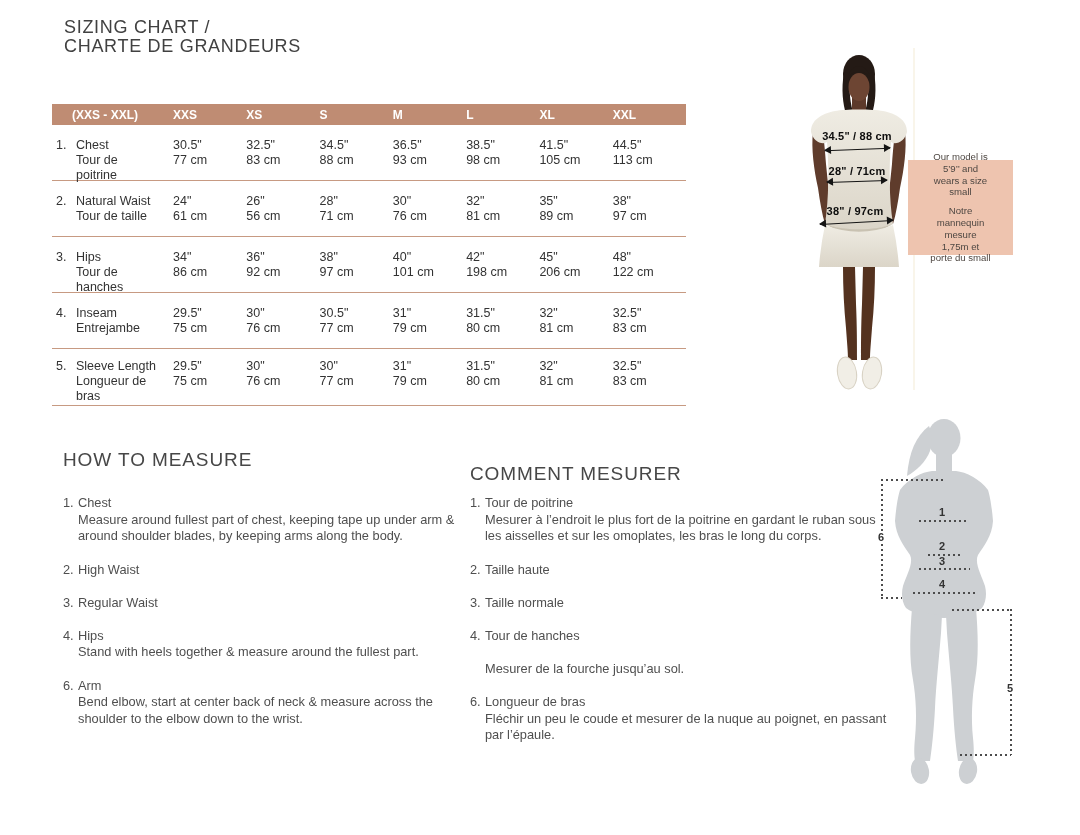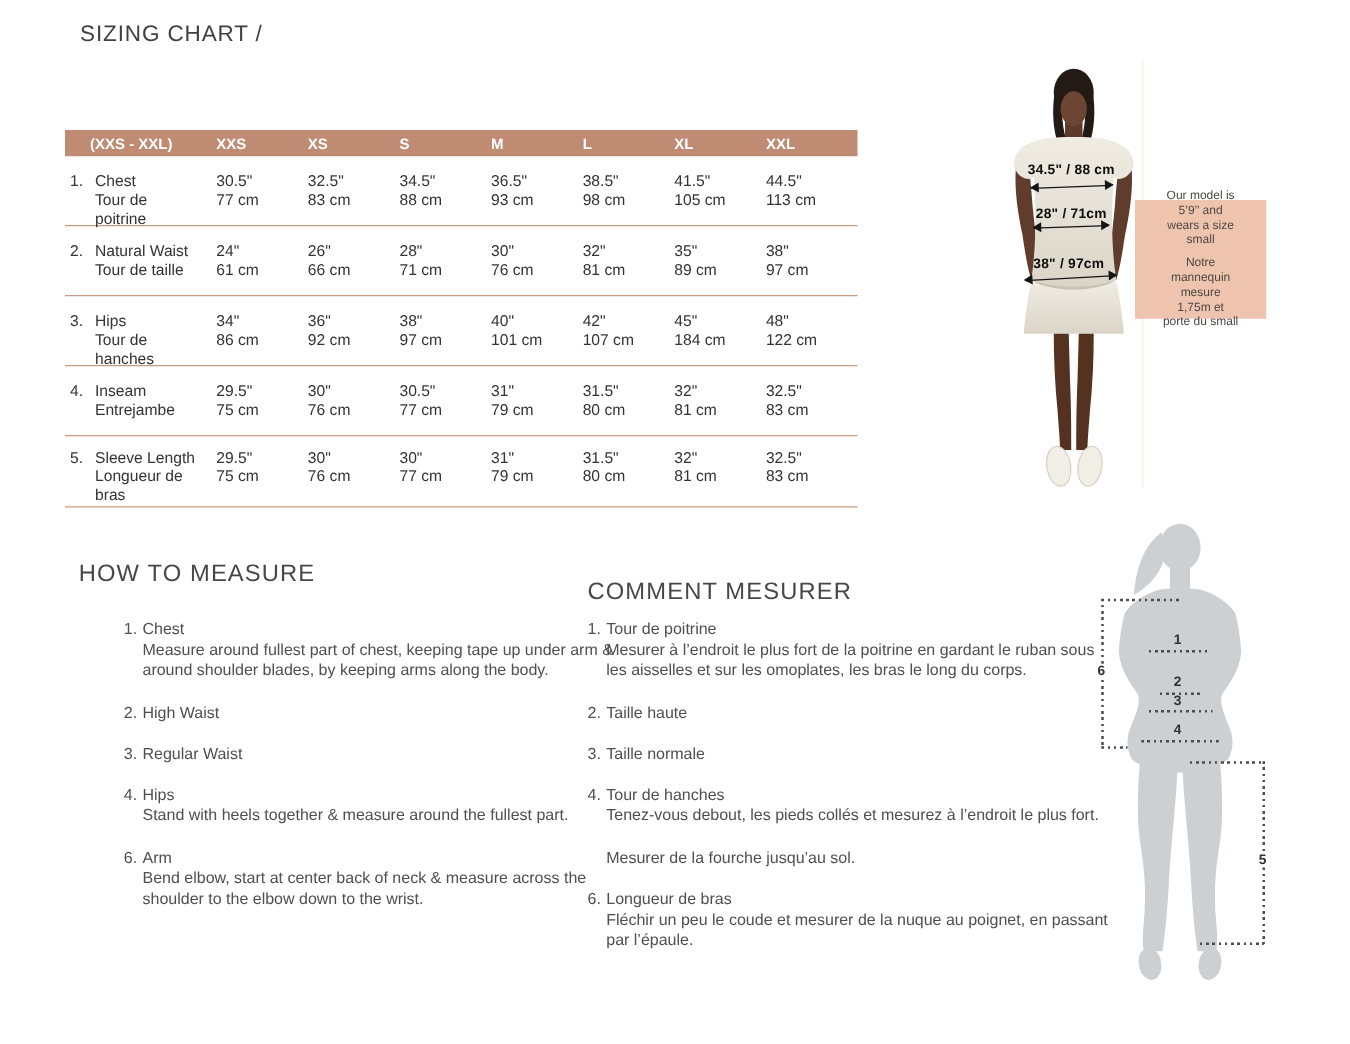--- a/index.html
+++ b/index.html
@@ -16,21 +16,21 @@
   .thead{display:grid;grid-template-columns:121px repeat(7,1fr);background:#bf8c73;color:#fff;height:21px;align-items:center;font-size:12px;font-weight:700;}
   .thead .range{padding-left:20px;}
   .trow{display:grid;grid-template-columns:24px 97px repeat(7,1fr);border-bottom:1px solid #c79a82;height:56px;box-sizing:border-box;padding-top:13px;font-size:12.5px;line-height:15px;color:#333;}
   .trow:last-child{height:57px;padding-top:10px;}
   .tnum{padding-left:4px;}
   .tlabel{padding-right:16px;}
   .tval div{white-space:nowrap;}
 
   
   .mlist{position:absolute;top:495px;}
-  #how-list{left:63px;width:395px;margin-left:36px;}
+  #how-list{left:63px;width:395px;}
   #fr-list{left:470px;width:420px;}
   .mitem{margin-bottom:17px;font-size:12.8px;color:#4f4f4f;}
   .mhead{line-height:16px;}
   .mnum{display:inline-block;min-width:15px;}
   .mdesc{margin-left:15px;line-height:16.5px;margin-top:0.5px;}
 
   
   .photo{position:absolute;left:737px;top:42px;width:277px;height:361px;border-radius:14px;overflow:hidden;
     background:
       radial-gradient(90px 70px at 12% 12%, #223a20 0%, rgba(34,58,32,0) 70%),
@@ -57,20 +57,21 @@
   .fig-svg{position:absolute;left:874px;top:418px;}
   .dot-h{position:absolute;height:2px;background:repeating-linear-gradient(90deg,#4c4c4c 0 2px,transparent 2px 5px);}
   .dot-v{position:absolute;width:2px;background:repeating-linear-gradient(180deg,#4c4c4c 0 2px,transparent 2px 5px);}
   .fig-label{position:absolute;font-size:11px;font-weight:700;color:#333;background:#fff;padding:0 2px;line-height:12px;}
 </style>
 </head>
 <body>
 
 <div class="page-title">
   <div>SIZING CHART /</div>
+  <div>CHARTE DE GRANDEURS</div>
 </div>
 
 <div class="chart">
   <div class="thead">
     <div class="range">(XXS - XXL)</div>
   <div>XXS</div>
       <div>XS</div>
       <div>S</div>
       <div>M</div>
       <div>L</div>
@@ -118,21 +119,21 @@
         <div class="tlabel">
           <div>Natural Waist</div>
           <div>Tour de taille</div>
         </div>
         <div class="tval">
           <div>24"</div>
           <div>61 cm</div>
         </div>
         <div class="tval">
           <div>26"</div>
-          <div>66 cm</div>
+          <div>56 cm</div>
         </div>
         <div class="tval">
           <div>28"</div>
           <div>71 cm</div>
         </div>
         <div class="tval">
           <div>30"</div>
           <div>76 cm</div>
         </div>
         <div class="tval">
@@ -165,25 +166,25 @@
         <div class="tval">
           <div>38"</div>
           <div>97 cm</div>
         </div>
         <div class="tval">
           <div>40"</div>
           <div>101 cm</div>
         </div>
         <div class="tval">
           <div>42"</div>
-          <div>107 cm</div>
+          <div>198 cm</div>
         </div>
         <div class="tval">
           <div>45"</div>
-          <div>184 cm</div>
+          <div>206 cm</div>
         </div>
         <div class="tval">
           <div>48"</div>
           <div>122 cm</div>
         </div>
       </div>
       <div class="trow">
         <div class="tnum">4.</div>
         <div class="tlabel">
           <div>Inseam</div>
@@ -347,21 +348,20 @@
       <div class="mdesc">Mesurer à l’endroit le plus fort de la poitrine en gardant le ruban sous les aisselles et sur les omoplates, les bras le long du corps.</div>
     </div>
     <div class="mitem">
       <div class="mhead"><span class="mnum">2.</span><span>Taille haute</span></div>
     </div>
     <div class="mitem">
       <div class="mhead"><span class="mnum">3.</span><span>Taille normale</span></div>
     </div>
     <div class="mitem">
       <div class="mhead"><span class="mnum">4.</span><span>Tour de hanches</span></div>
-      <div class="mdesc">Tenez-vous debout, les pieds collés et mesurez à l’endroit le plus fort.</div>
     </div>
     <div class="mitem">
       <div class="mdesc">Mesurer de la fourche jusqu’au sol.</div>
     </div>
     <div class="mitem">
       <div class="mhead"><span class="mnum">6.</span><span>Longueur de bras</span></div>
       <div class="mdesc">Fléchir un peu le coude et mesurer de la nuque au poignet, en passant par l’épaule.</div>
     </div>
   </div>
 

